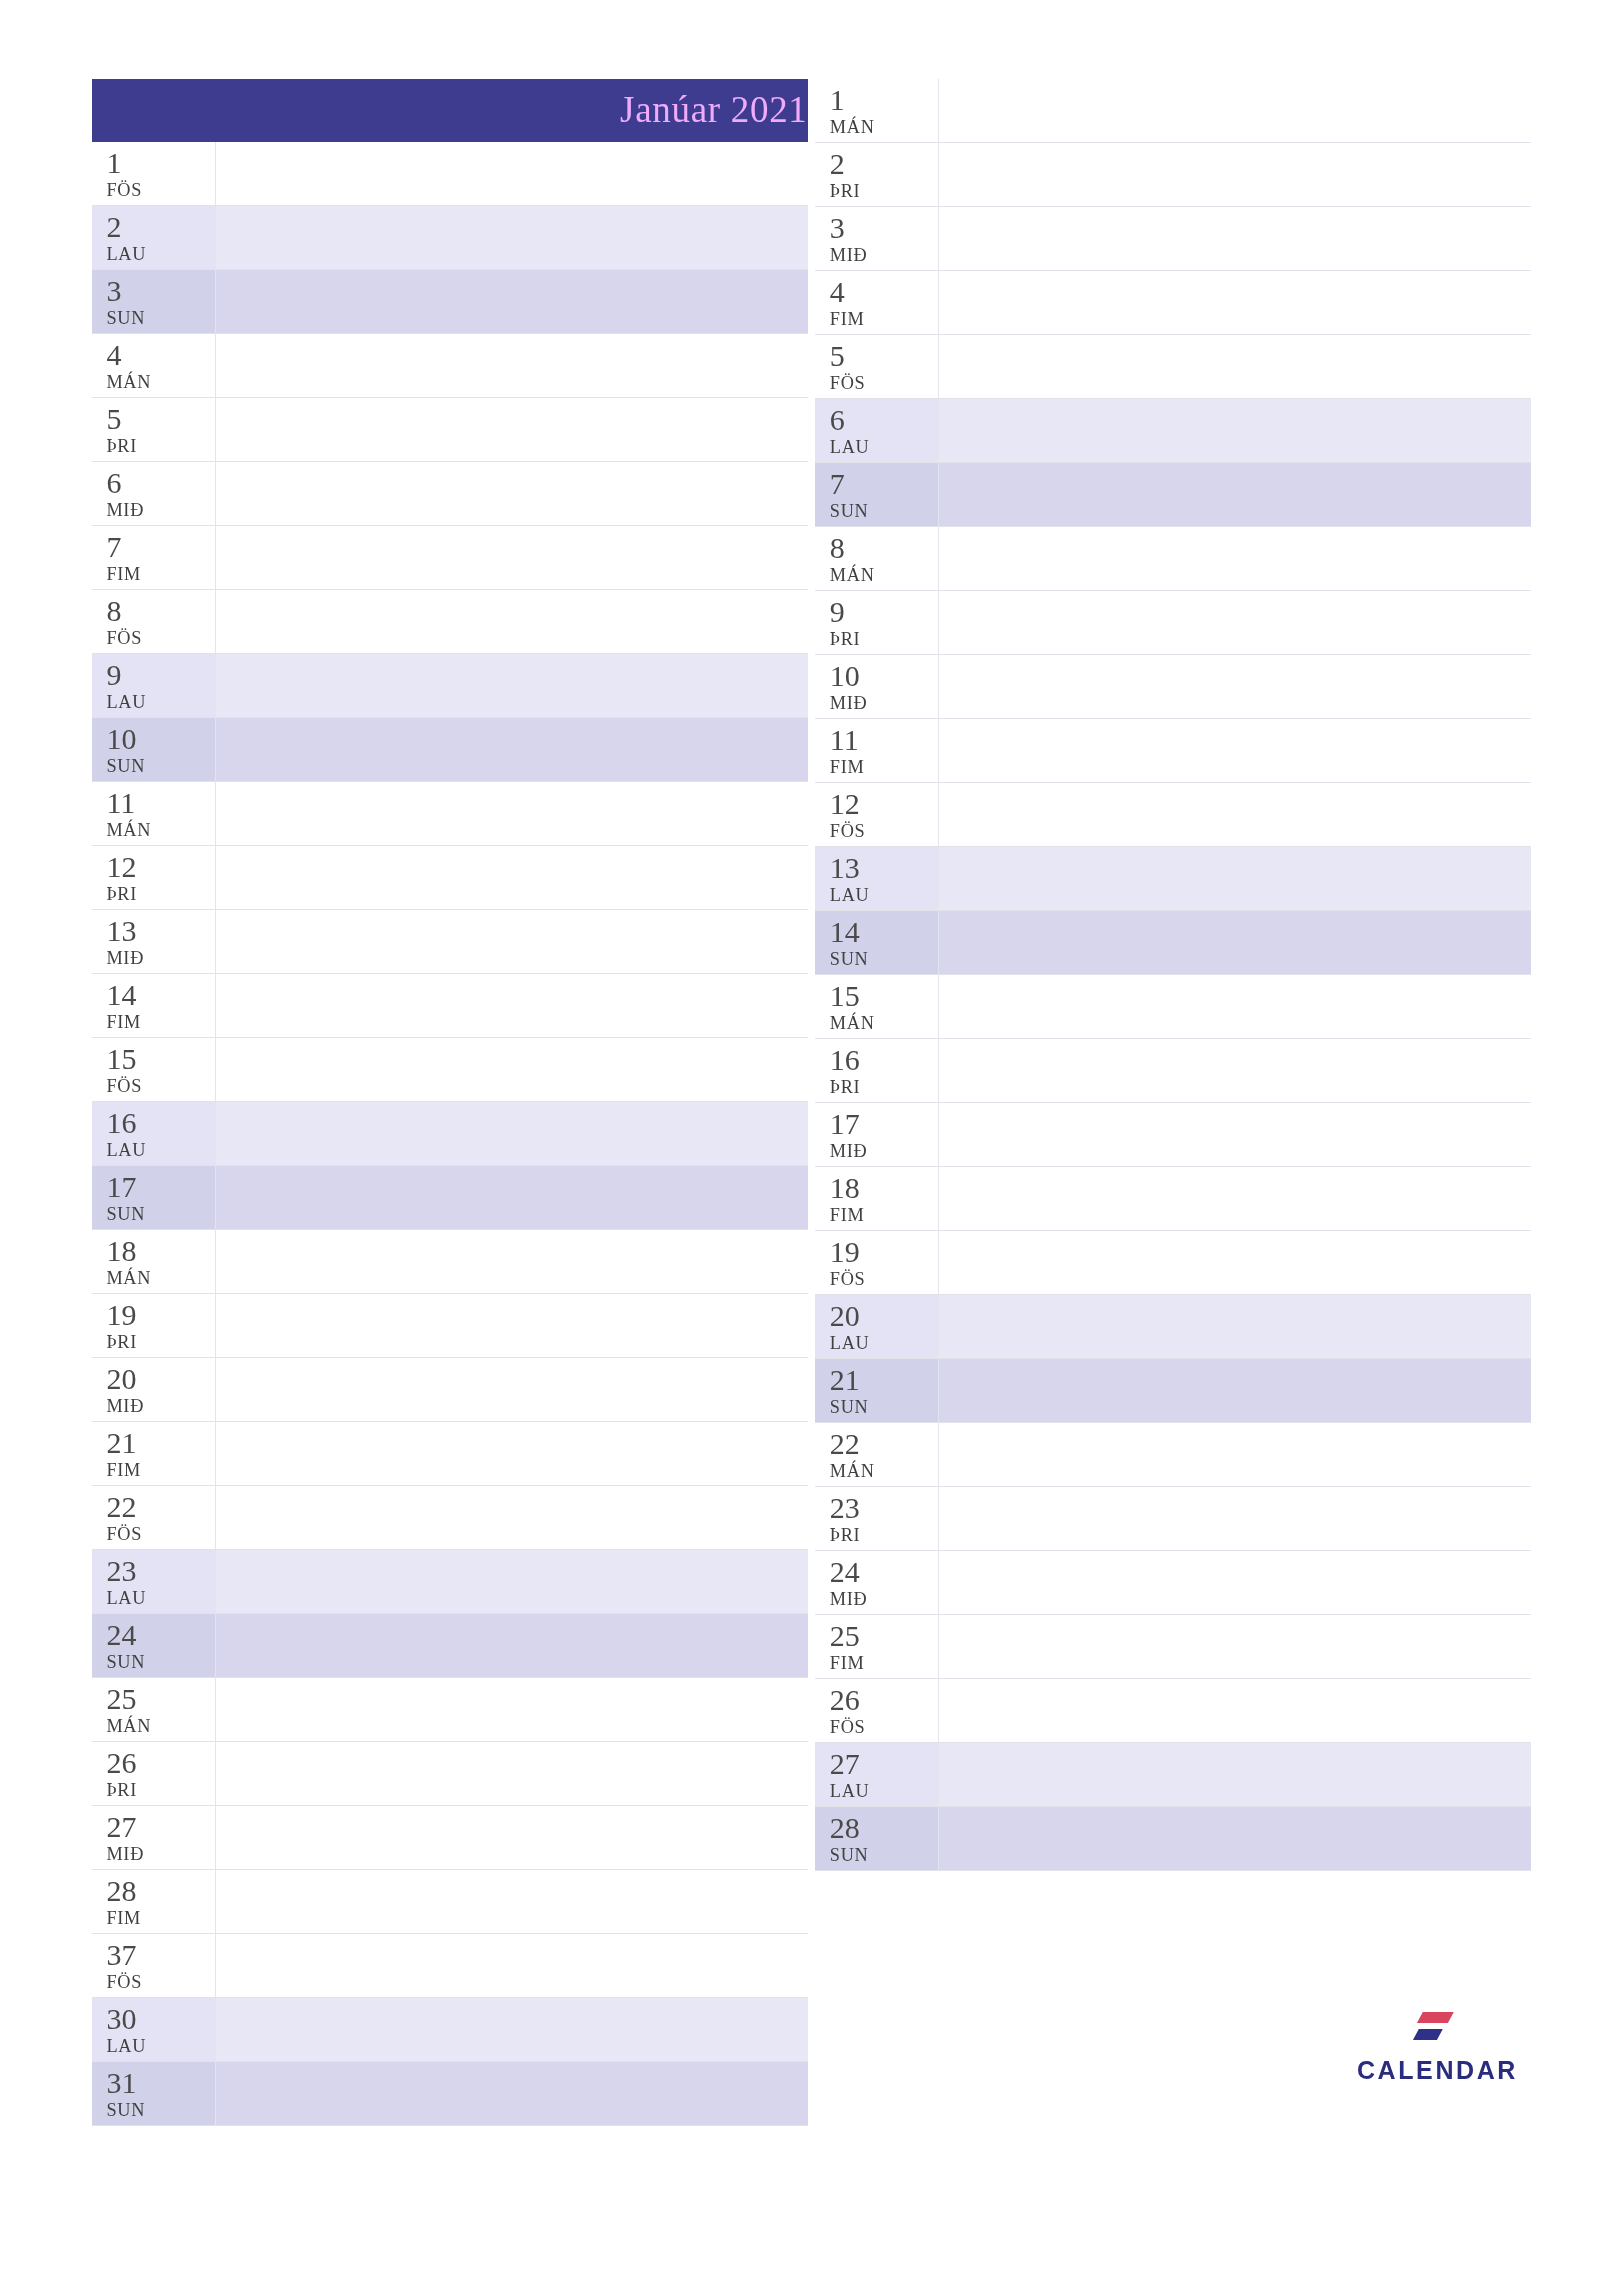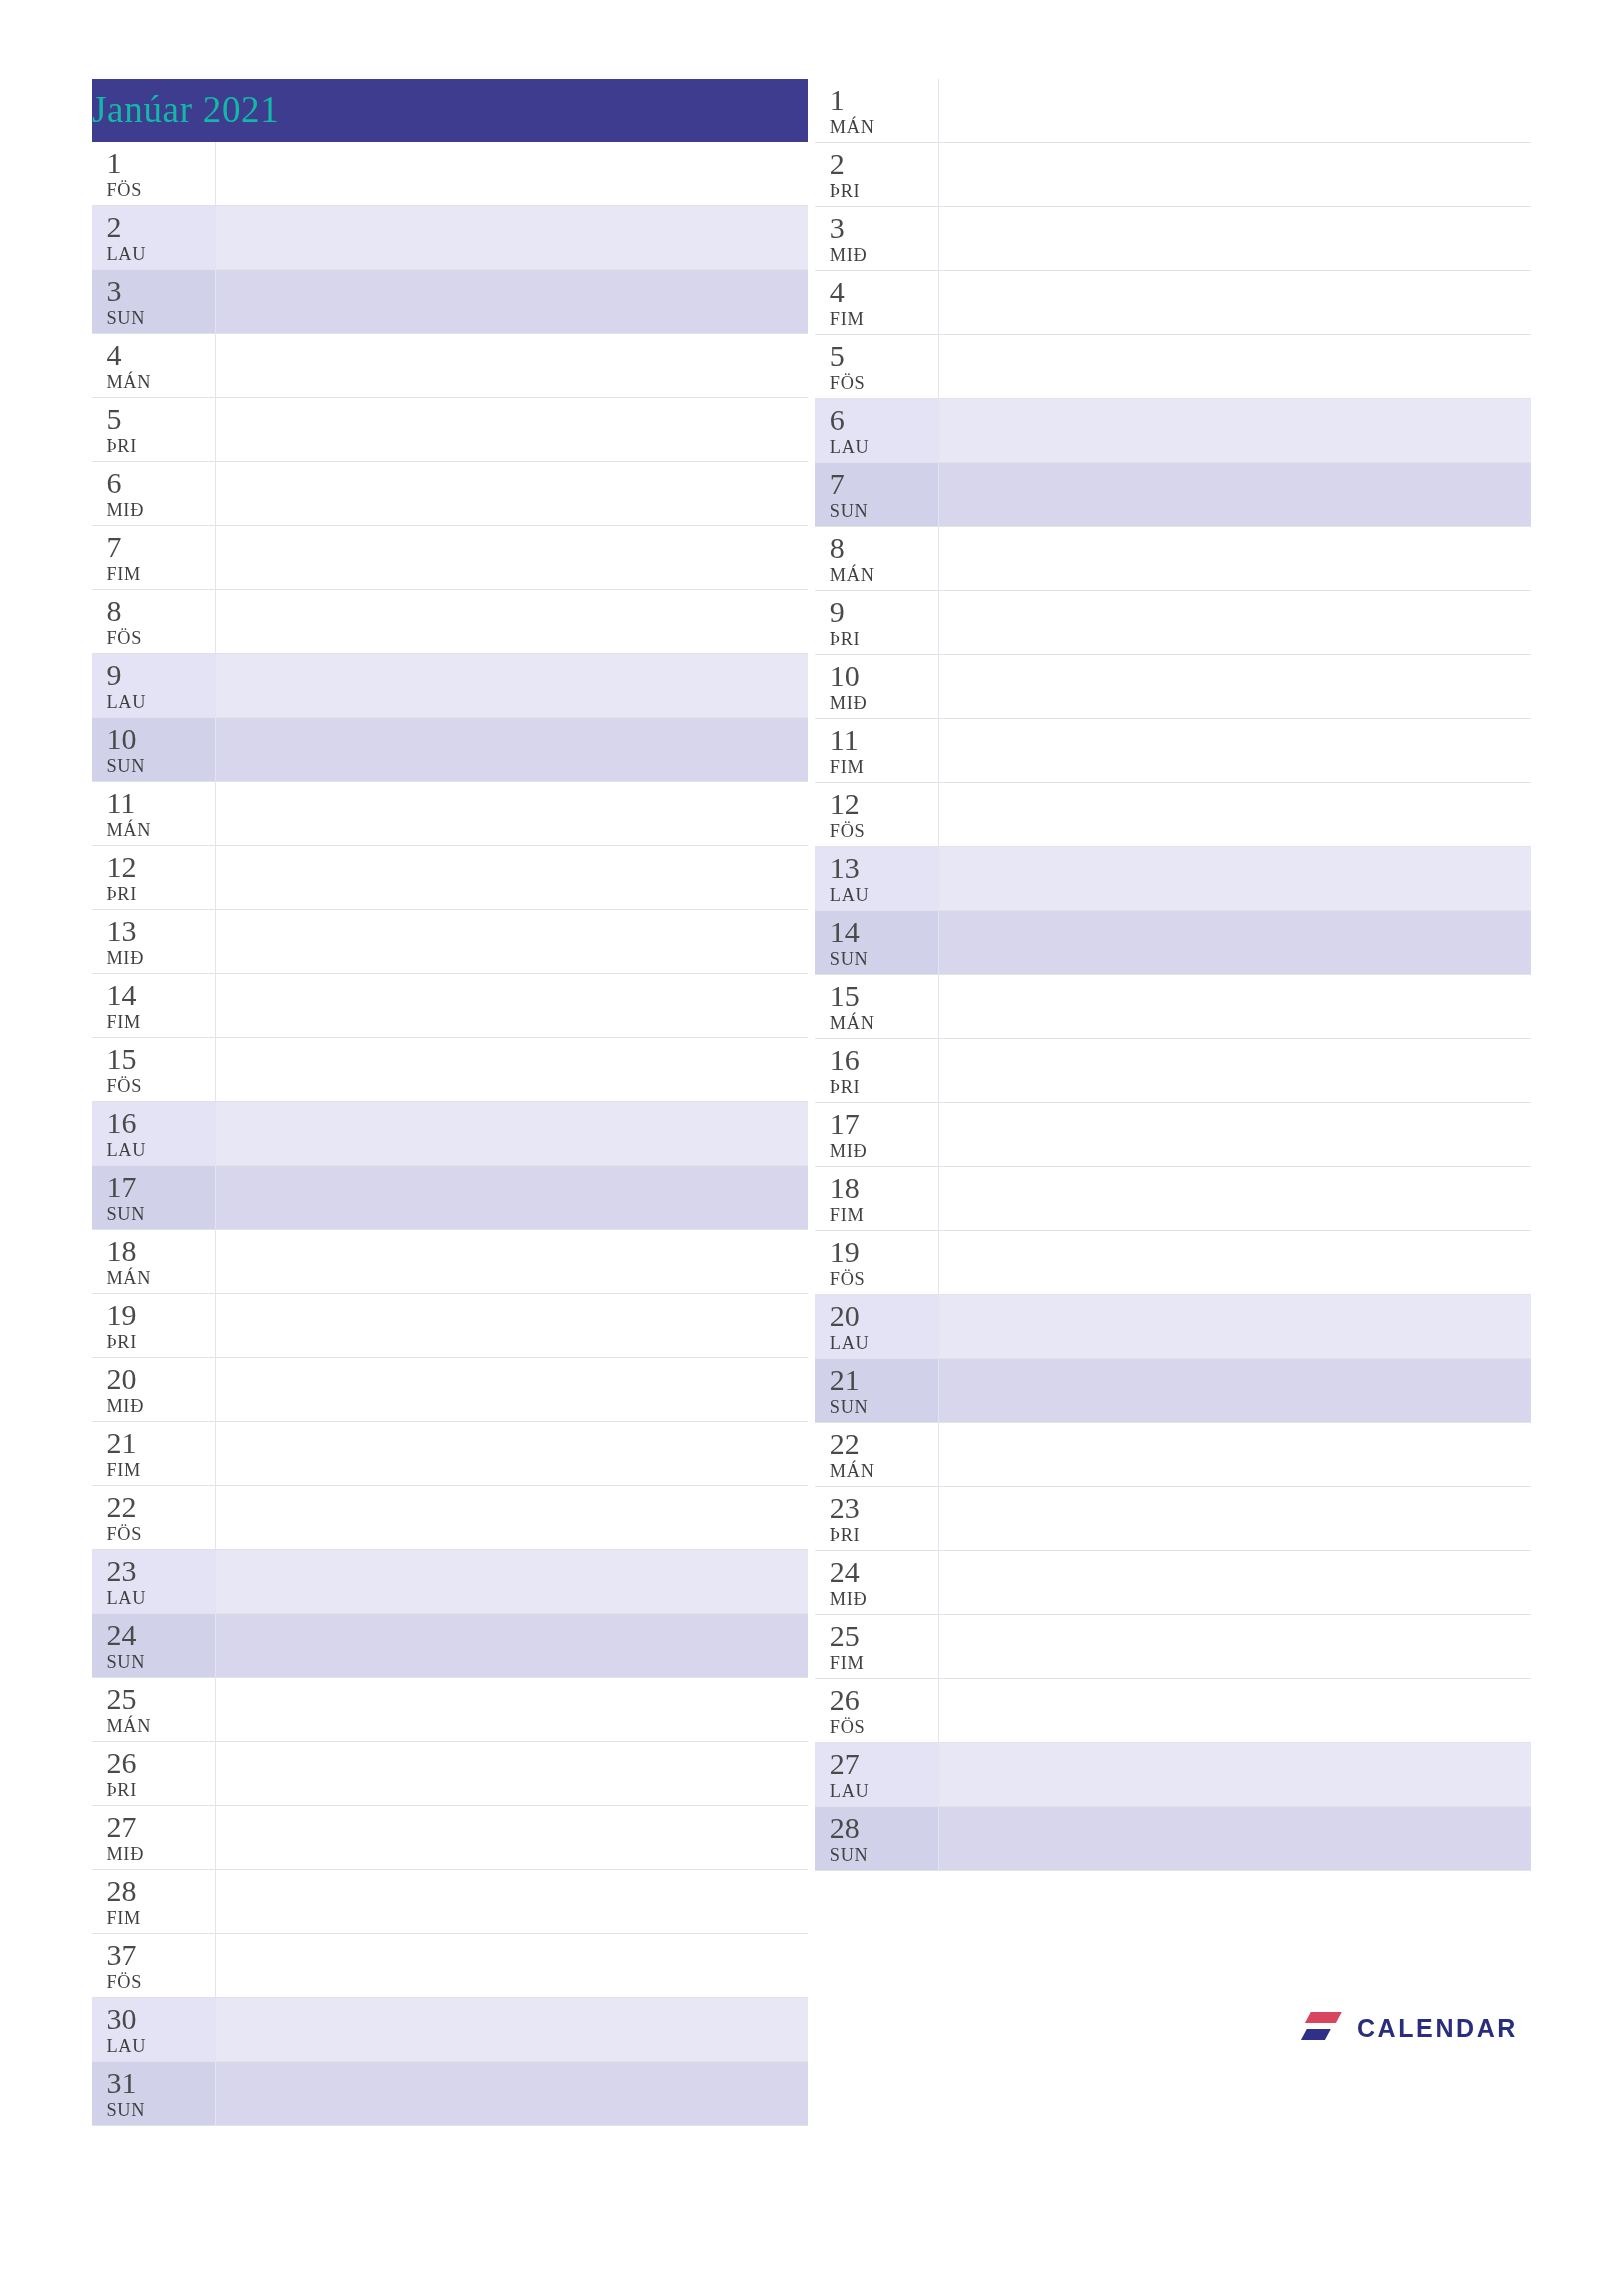--- a/index.html
+++ b/index.html
@@ -16,23 +16,23 @@
     width: 100%;
     position: relative;
   }
   .month-col {
     flex: 1;
     display: flex;
     flex-direction: column;
   }
   .month-header {
     background: #3d3c8f;
-    color: #14b8a6;
+    color: #f0abfc;
     font-size: 37px;
-    text-align: left;
+    text-align: right;
     padding: 9.2px 0 10.5px 0;
     letter-spacing: 0.7px;
   }
   .day-row {
     display: flex;
     border-bottom: 1.3px solid #e2e2ea;
     height: 64px;
   }
   .day-label {
     width: 123px;
@@ -62,20 +62,21 @@
   .sat .day-space  { background: #e7e7f6; }
   .sun .day-label { background: #d2d1ea; }
   .sun .day-space  { background: #d7d6ed; }
   .logo {
     position: absolute;
     right: 13px;
     top: 1930px;
     display: flex;
     align-items: center;
     gap: 7.9px;
+    flex-direction: column;
   }
   .logo-mark {
     width: 46px;
     height: 39px;
     position: relative;
   }
   .logo-mark .bar1 {
     position: absolute;
     left: 5.2px; top: 2.6px;
     width: 31px; height: 10.5px;

